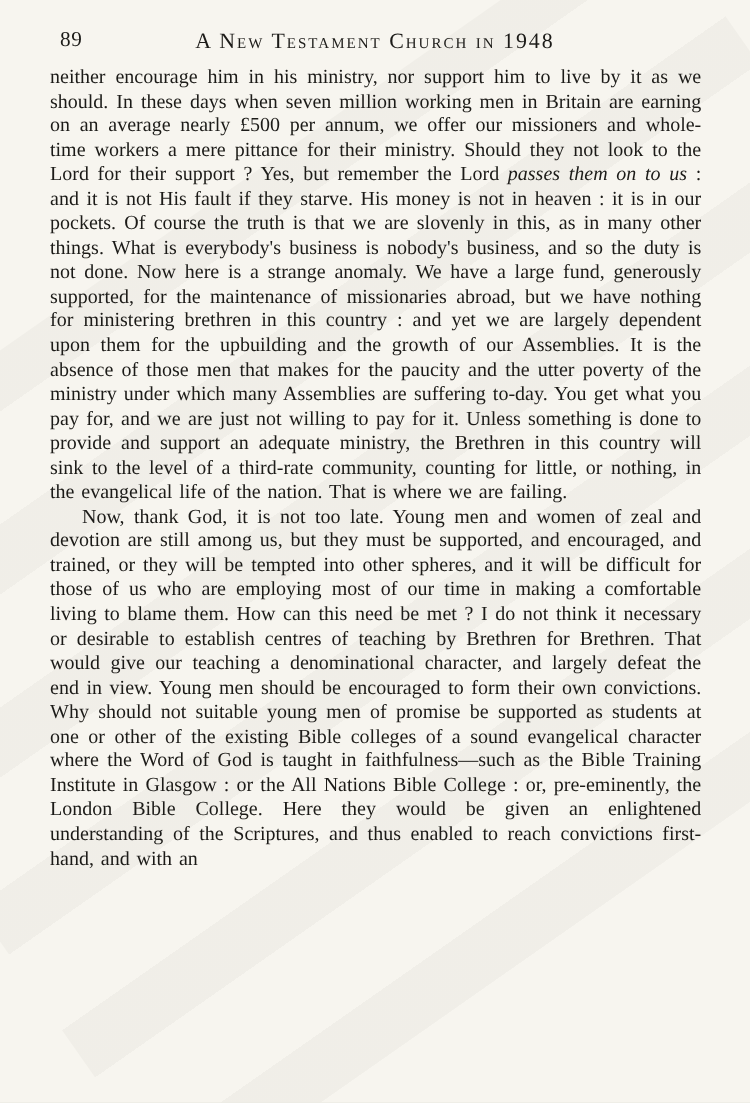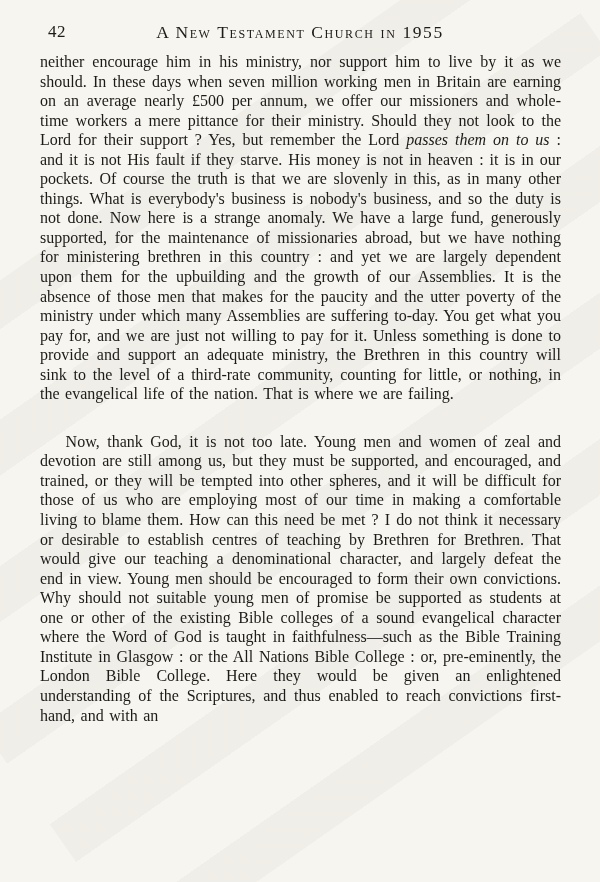--- a/index.html
+++ b/index.html
@@ -68,36 +68,35 @@
     font-size: 16px;
     line-height: 19.55px;
     text-align: justify;
     word-spacing: 1.5px;
   }
   .para {
     margin: 0;
   }
   .para.indented {
     text-indent: 1.6em;
-    margin-top: 28px;
   }
   .italic {
     font-style: italic;
   }
 </style>
 </head>
 <body>
 
 <div class="page">
 
   <div class="watermark"></div>
 
   <div class="header">
-    <span class="page-number">42</span>
-    <span class="running-title">A New Testament Church in 1955</span>
+    <span class="page-number">89</span>
+    <span class="running-title">A New Testament Church in 1948</span>
   </div>
 
   <div class="body-text">
     <p class="para"><span>neither encourage him in his ministry, nor support him to live by it as we should. In these days when seven million working men in Britain are earning on an average nearly £500 per annum, we offer our missioners and whole-time workers a mere pittance for their ministry. Should they not look to the Lord for their support ? Yes, but remember the Lord </span><span class="italic">passes them on to us</span><span> : and it is not His fault if they starve. His money is not in heaven : it is in our pockets. Of course the truth is that we are slovenly in this, as in many other things. What is everybody's business is nobody's business, and so the duty is not done. Now here is a strange anomaly. We have a large fund, generously supported, for the maintenance of missionaries abroad, but we have nothing for ministering brethren in this country : and yet we are largely dependent upon them for the upbuilding and the growth of our Assemblies. It is the absence of those men that makes for the paucity and the utter poverty of the ministry under which many Assemblies are suffering to-day. You get what you pay for, and we are just not willing to pay for it. Unless something is done to provide and support an adequate ministry, the Brethren in this country will sink to the level of a third-rate community, counting for little, or nothing, in the evangelical life of the nation. That is where we are failing.</span></p>
 
     <p class="para indented"><span>Now, thank God, it is not too late. Young men and women of zeal and devotion are still among us, but they must be supported, and encouraged, and trained, or they will be tempted into other spheres, and it will be difficult for those of us who are employing most of our time in making a comfortable living to blame them. How can this need be met ? I do not think it necessary or desirable to establish centres of teaching by Brethren for Brethren. That would give our teaching a denominational character, and largely defeat the end in view. Young men should be encouraged to form their own convictions. Why should not suitable young men of promise be supported as students at one or other of the existing Bible colleges of a sound evangelical character where the Word of God is taught in faithfulness—such as the Bible Training Institute in Glasgow : or the All Nations Bible College : or, pre-eminently, the London Bible College. Here they would be given an enlightened understanding of the Scriptures, and thus enabled to reach convictions first-hand, and with an</span></p>
   </div>
 
 </div>
 

